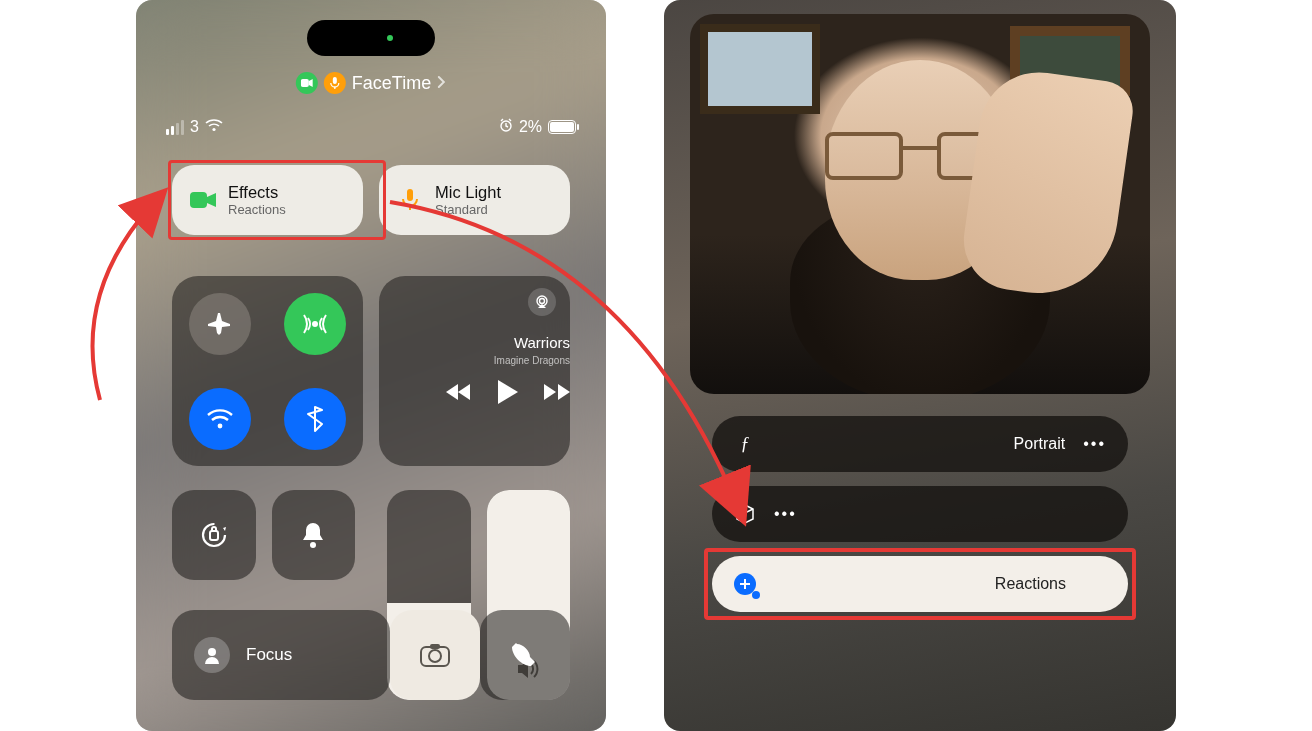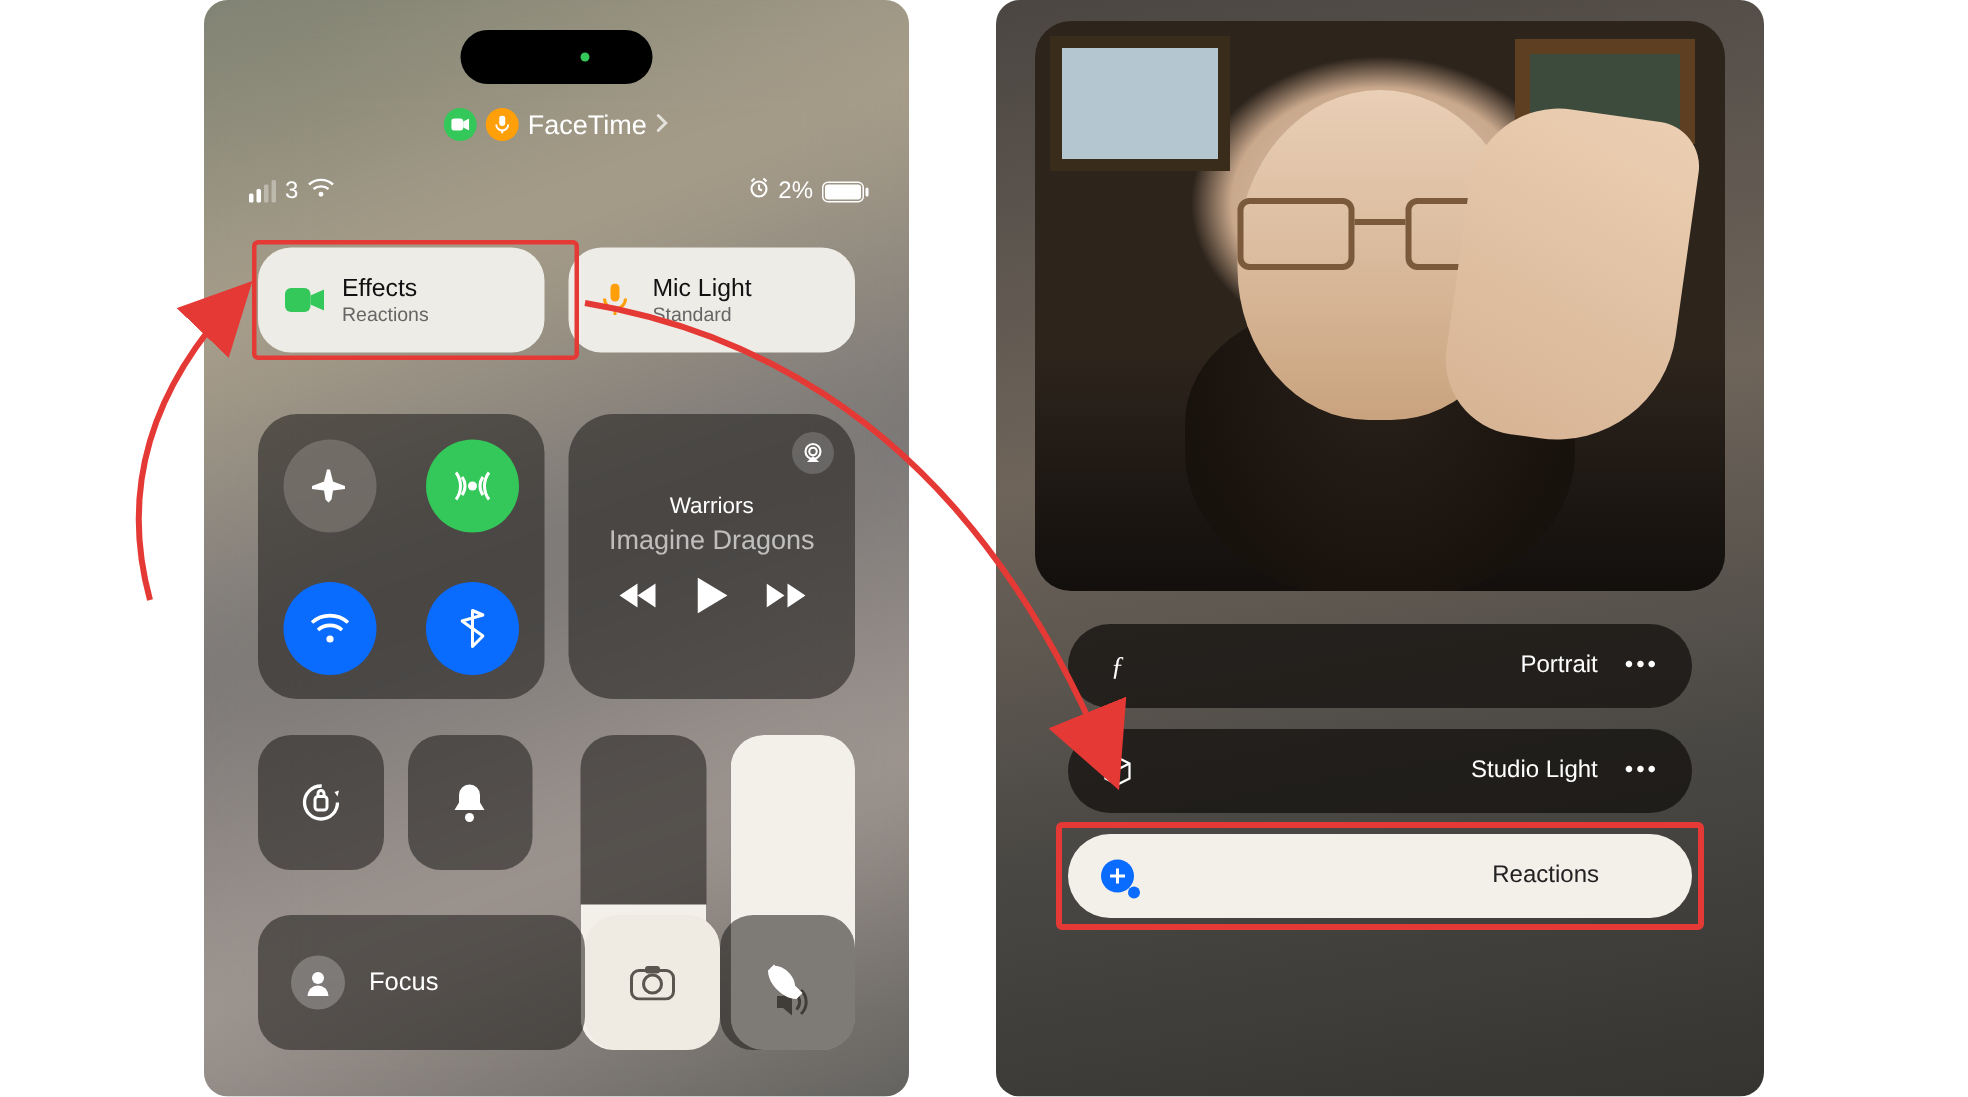--- a/index.html
+++ b/index.html
@@ -72,24 +72,24 @@
 
   .highlight-red { position:absolute; border:3.5px solid #e53935; border-radius:4px; pointer-events:none; }
 
   
   .row2 { position:absolute; top:276px; left:36px; right:36px; display:flex; gap:16px; height:190px;}
   .panel-dark { background:rgba(30,28,25,.55); border-radius:26px; position:relative;}
   .connectivity { flex:1; display:grid; grid-template-columns:1fr 1fr; grid-template-rows:1fr 1fr; }
   .conn-cell{display:flex;align-items:center;justify-content:center;}
   .conn-btn{width:62px;height:62px;border-radius:50%;display:flex;align-items:center;justify-content:center;}
 
-  .media { flex:1; display:flex; flex-direction:column; align-items:center; justify-content:center; color:#fff; gap:14px;border-radius:30px;}
+  .media { flex:1; display:flex; flex-direction:column; align-items:flex-end; justify-content:center; color:#fff; gap:14px;}
   .airplay { position:absolute; top:12px; right:14px; width:28px;height:28px;border-radius:50%;background:rgba(200,200,200,.25);display:flex;align-items:center;justify-content:center;}
   .media-title{font-size:15px;}
-  .media-artist{font-size:18px;color:rgba(255,255,255,.65);margin-top:-10px;}
+  .media-artist{font-size:10px;color:rgba(255,255,255,.65);margin-top:-10px;}
   .media-controls{display:flex;gap:26px;align-items:center;}
 
   
   .row3 { position:absolute; top:490px; left:36px; right:36px; display:flex; gap:16px; height:90px;}
   .sq { width:90px; height:90px; border-radius:22px; display:flex;align-items:center;justify-content:center;}
   .slider-v {
     width:90px; background:rgba(30,28,25,.55); border-radius:22px;
     position:relative; overflow:hidden;
   }
   .slider-v .fill { position:absolute; left:0;right:0;bottom:0; background:#f3efe9; }
@@ -401,21 +401,20 @@
       <span class="fx-label">Portrait</span>
       <span class="fx-dots">•••</span>
     </div>
     <div class="fx-item">
       <span class="fx-ico">
         <svg width="20" height="20" viewBox="0 0 20 20">
             <path d="M10 1l8 4v10l-8 4-8-4V5z" fill="none" stroke="#fff" stroke-width="1.5"></path>
             <path d="M2 5l8 4 8-4M10 9v10" stroke="#fff" stroke-width="1.5" fill="none"></path>
           </svg>
       </span>
-      <span class="fx-label">Studio Light</span>
       <span class="fx-dots">•••</span>
     </div>
     <div class="fx-item light">
       <span class="fx-ico">
         <span class="blue-dot">
             <span class="sub"></span>
           </span>
       </span>
       <span class="fx-label">Reactions</span>
       <span style="width:22px"></span>

